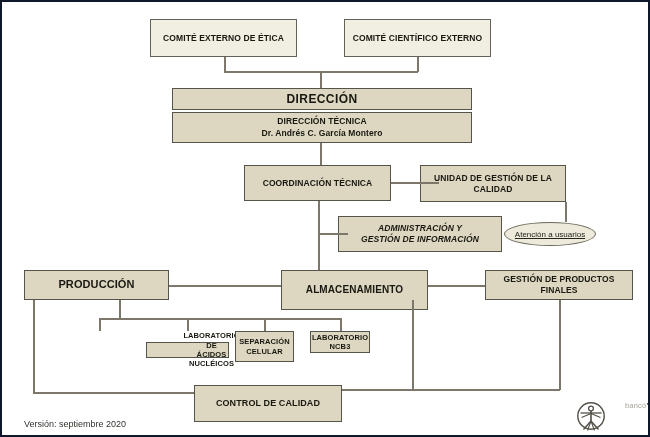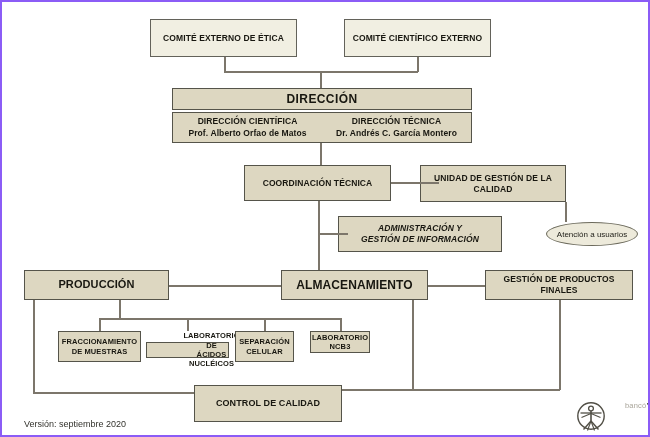--- a/index.html
+++ b/index.html
@@ -1,17 +1,17 @@
 <!DOCTYPE html>
 <html><head>
 <meta charset="utf-8">
 <style>
   html,body{margin:0;padding:0;background:#ffffff;font-family:"Liberation Sans",sans-serif;}
   .frame{position:relative;width:650px;height:437px;box-sizing:border-box;
-         border:2px solid #8b5cf6;background:#ffffff;overflow:hidden;}
+         border:2px solid #0f172a;background:#ffffff;overflow:hidden;}
   .box{position:absolute;box-sizing:border-box;border:1.5px solid #55544a;
        background:#ddd7c1;color:#181710;font-weight:bold;display:flex;
        align-items:center;justify-content:center;text-align:center;
        white-space:pre-line;line-height:1.25;font-size:8.5px;letter-spacing:.1px;}
   .box.light{background:#f1efe2;border-color:#63625a;}
   .box.small{font-size:7.5px;}
   .dir-header{font-size:12px;letter-spacing:.4px;}
   .dir-sub{display:flex;align-items:center;}
   .dir-col{width:50%;text-align:center;font-size:8.5px;line-height:1.35;white-space:pre-line;}
   .ellipse{position:absolute;box-sizing:border-box;border:1.5px solid #6b695b;
@@ -28,38 +28,35 @@
 </head>
 <body>
 
 <div class="frame">
 
   <div class="box light" style="left:148px;top:17px;width:147px;height:38px;">COMITÉ EXTERNO DE ÉTICA</div>
   <div class="box light" style="left:342px;top:17px;width:147px;height:38px;">COMITÉ CIENTÍFICO EXTERNO</div>
 
   <div class="box dir-header" style="left:170px;top:86px;width:300px;height:22px;">DIRECCIÓN</div>
   <div class="box dir-sub" style="left:170px;top:110px;width:300px;height:31px;">
-    <div class="dir-col"><span>DIRECCIÓN CIENTÍFICA</span><br><span>Prof. Alberto Orfao de Matos</span></div>
     <div class="dir-col"><span>DIRECCIÓN TÉCNICA</span><br><span>Dr. Andrés C. García Montero</span></div>
   </div>
 
   <div class="box" style="left:242px;top:163px;width:147px;height:36px;">COORDINACIÓN TÉCNICA</div>
   <div class="box" style="left:418px;top:163px;width:146px;height:37px;">UNIDAD DE GESTIÓN DE LA
 CALIDAD</div>
   <div class="box" style="left:336px;top:214px;width:164px;height:36px;font-style:italic;">ADMINISTRACIÓN Y
 GESTIÓN DE INFORMACIÓN</div>
-  <div class="ellipse" style="left:544px;top:220px;width:92px;height:24px;">Atención a usuarios</div>
+  <div class="ellipse" style="left:502px;top:220px;width:92px;height:24px;text-decoration:underline;">Atención a usuarios</div>
 
   <div class="box" style="left:22px;top:268px;width:145px;height:30px;font-size:11px;">PRODUCCIÓN</div>
-  <div class="box" style="left:279px;top:268px;width:147px;height:30px;font-size:12px;">ALMACENAMIENTO</div>
+  <div class="box" style="left:279px;top:268px;width:147px;height:40px;font-size:10px;">ALMACENAMIENTO</div>
   <div class="box" style="left:483px;top:268px;width:148px;height:30px;">GESTIÓN DE PRODUCTOS
 FINALES</div>
 
-  <div class="box small" style="left:56px;top:329px;width:83px;height:31px;">FRACCIONAMIENTO
-DE MUESTRAS</div>
   <div class="box small" style="left:144px;top:340px;width:83px;height:16px;padding-left:48px;">LABORATORIO DE
 ÁCIDOS NUCLÉICOS</div>
   <div class="box small" style="left:233px;top:329px;width:59px;height:31px;">SEPARACIÓN
 CELULAR</div>
   <div class="box small" style="left:308px;top:329px;width:60px;height:22px;">LABORATORIO
 NCB3</div>
 
   <div class="box" style="left:192px;top:383px;width:148px;height:37px;font-size:9px;">CONTROL DE CALIDAD</div>
 
   <div class="vline" style="left:222px;top:55px;height:15px;"></div>

